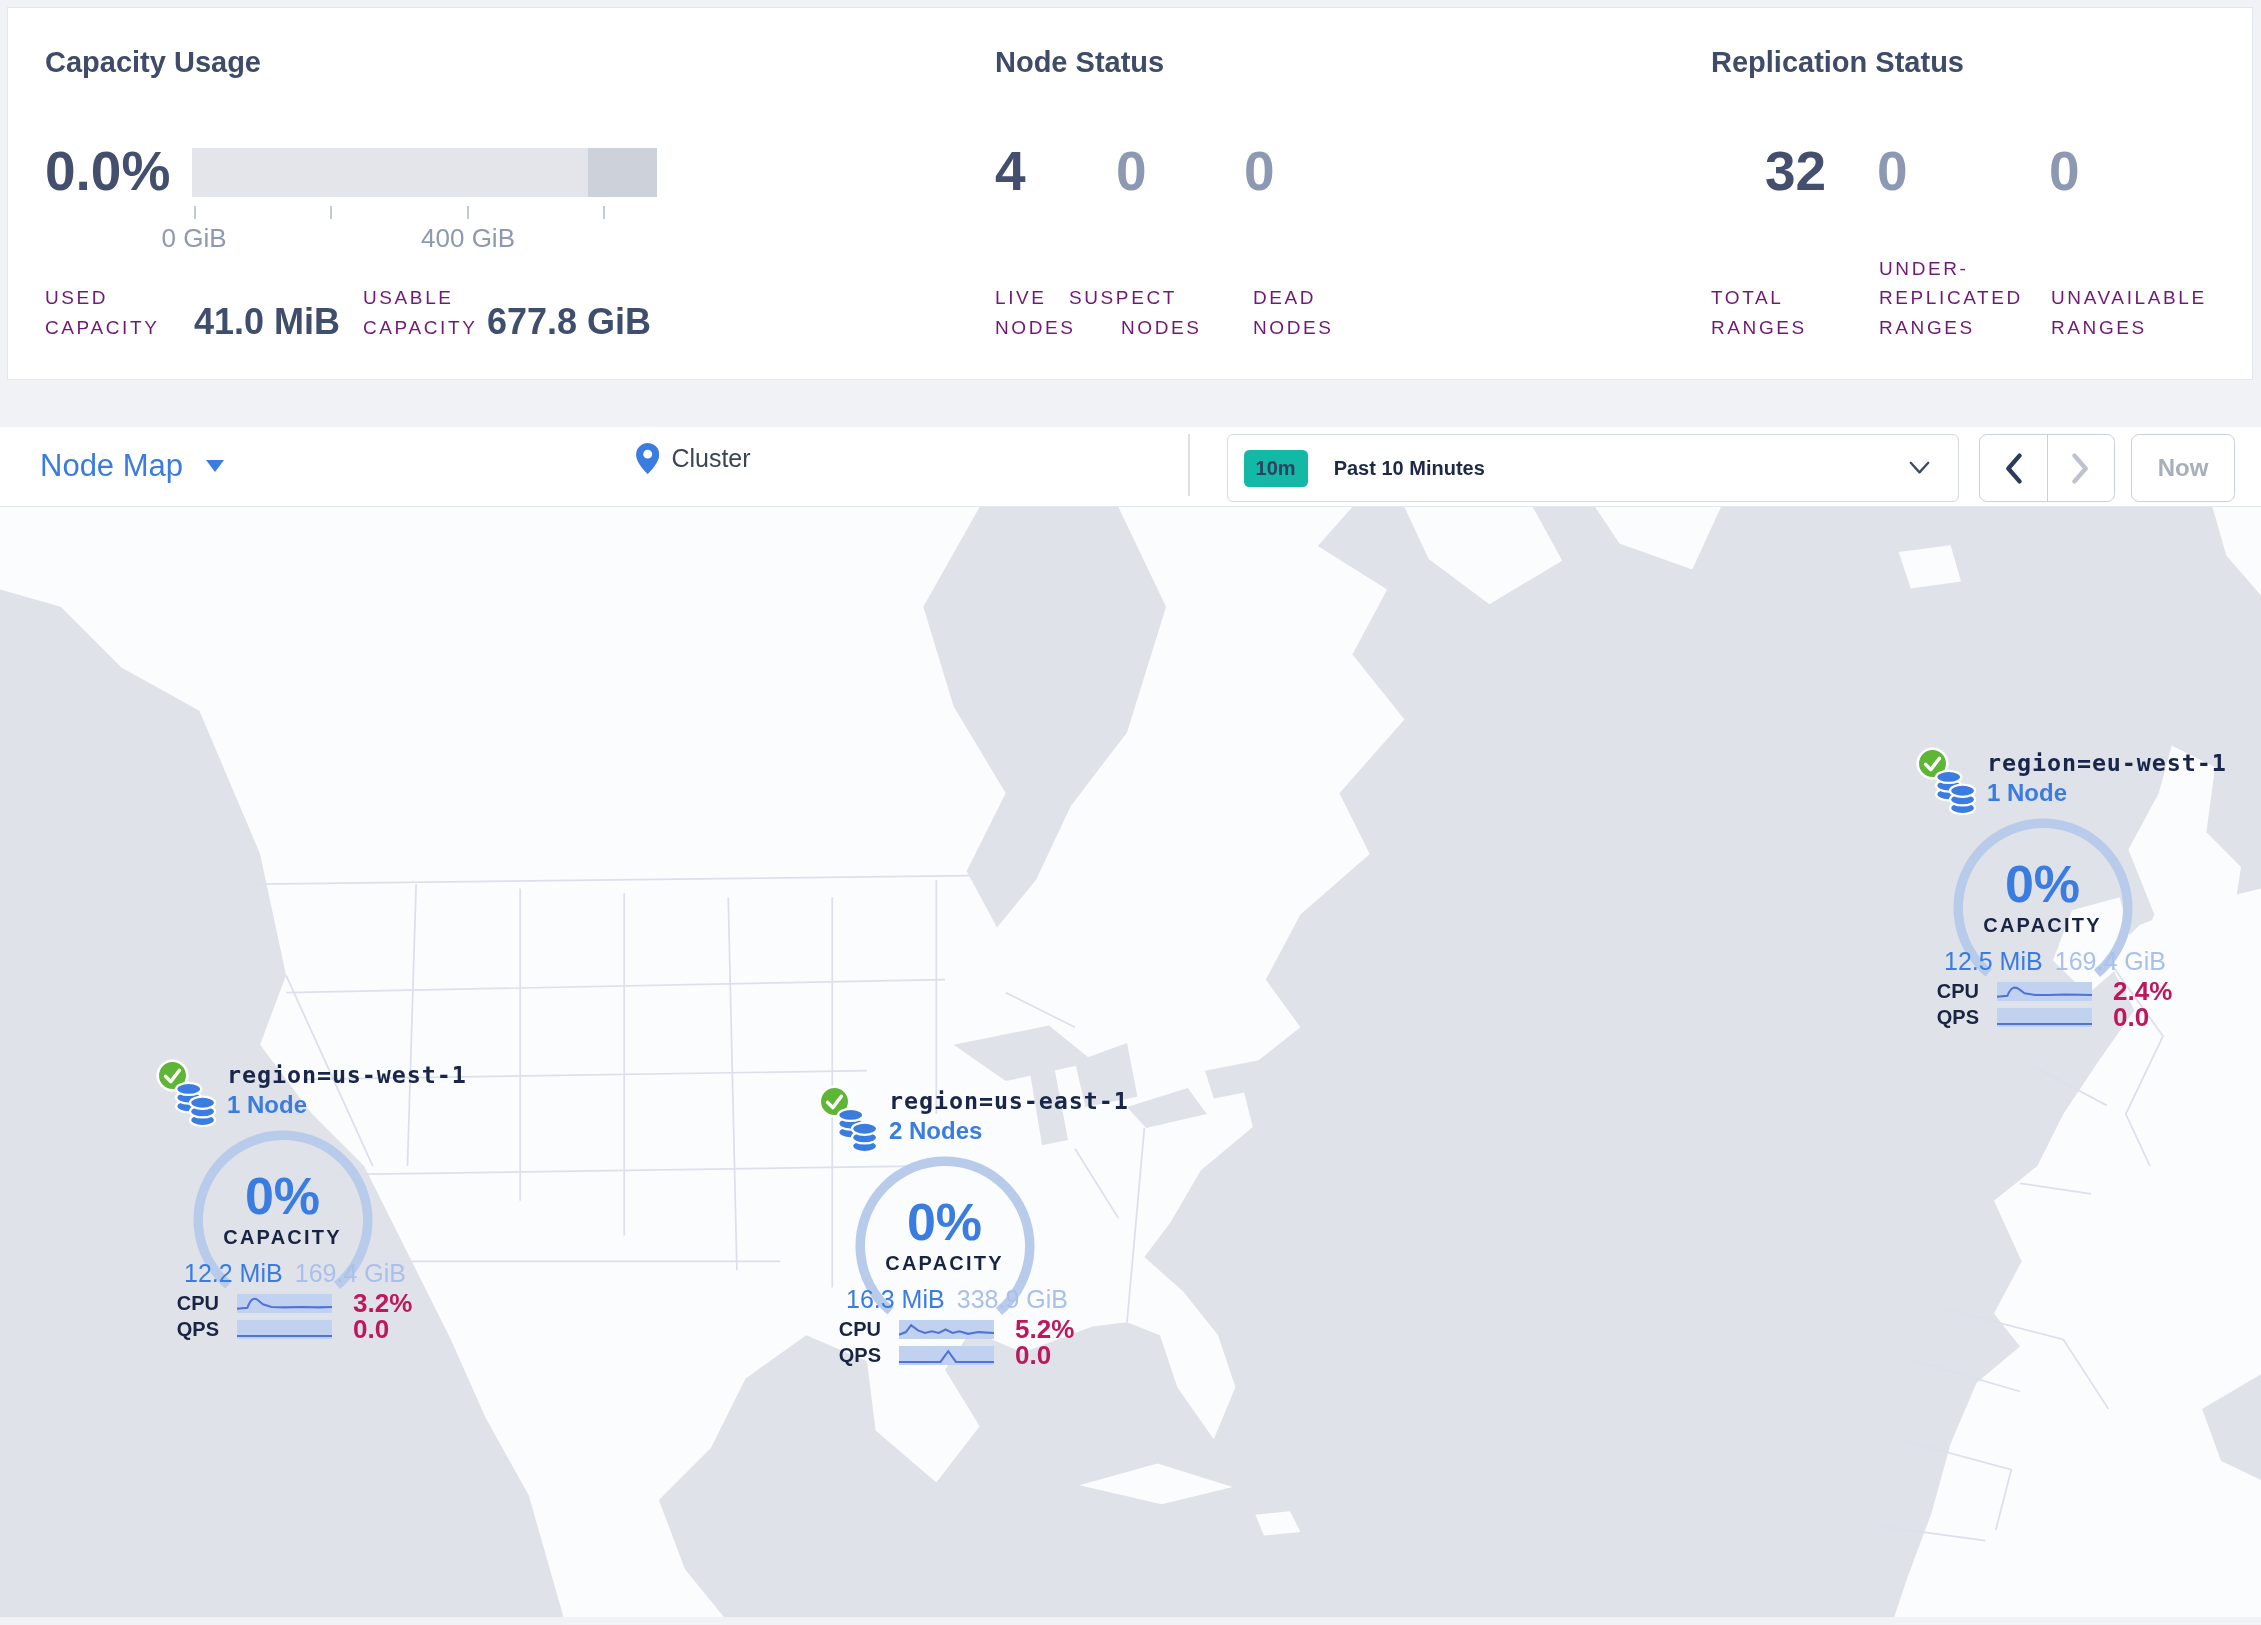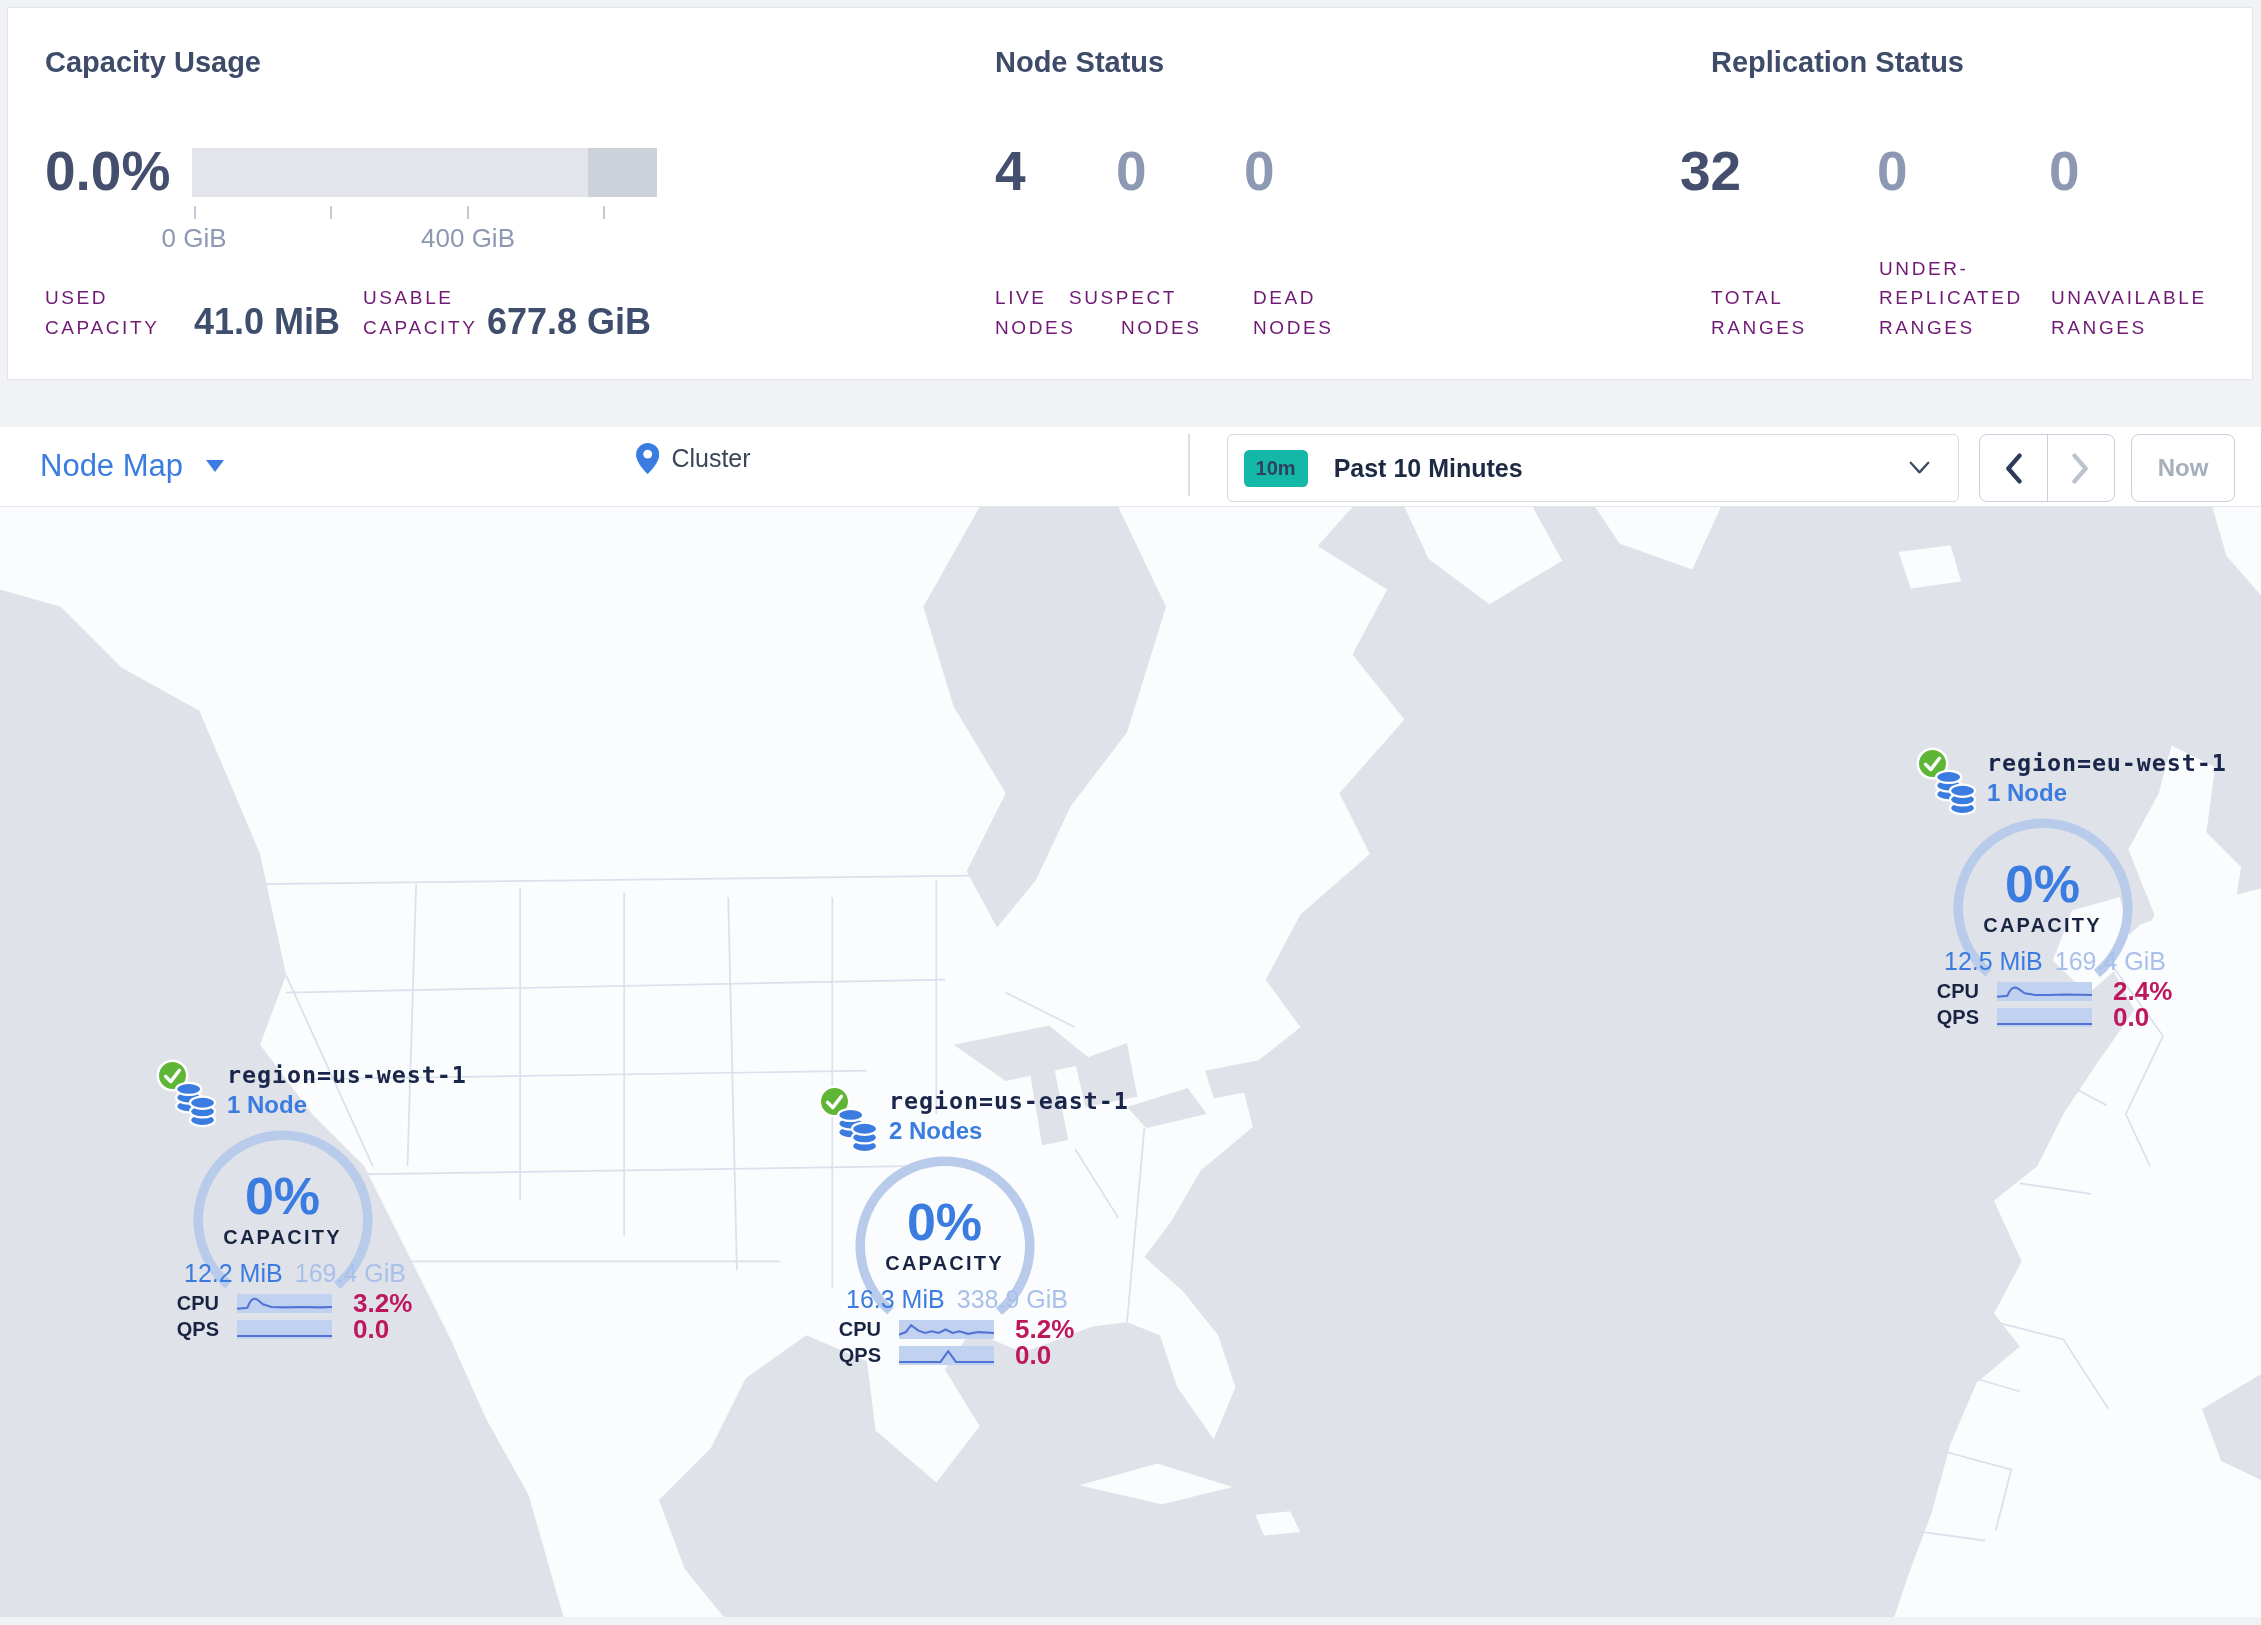--- a/index.html
+++ b/index.html
@@ -21,21 +21,21 @@
   
   .toolbar{position:absolute;left:0;top:427px;width:2261px;height:80px;background:#fff;border-bottom:0.9px solid #e3e6ec;box-sizing:border-box;}
   .viewsel{position:absolute;left:40px;top:21px;display:flex;align-items:center;gap:22.5px;cursor:pointer;}
   .viewsel .lbl{font-size:31px;color:#3a7ce0;}
   .caret-down{width:0;height:0;border-left:9.5px solid transparent;border-right:9.5px solid transparent;border-top:12px solid #3a7ce0;}
   .breadcrumb{position:absolute;left:636px;top:15.6px;display:flex;align-items:center;gap:12px;}
   .breadcrumb .lbl{font-size:25px;color:#3b4557;}
   .tb-divider{position:absolute;left:1188px;top:7px;width:1.7px;height:62px;background:#dcdfe7;}
   .timebox{position:absolute;left:1227px;top:7px;width:732px;height:68px;border:1.7px solid #d5d9e2;border-radius:6px;box-sizing:border-box;background:#fff;display:flex;align-items:center;cursor:pointer;}
   .timebadge{margin-left:15.6px;background:#14b8a6;border-radius:5.2px;padding:7px 12px;font-size:20px;font-weight:bold;color:#30405f;}
-  .timelabel{margin-left:26px;font-size:25px;font-weight:bold;color:#1e2a44;}
+  .timelabel{margin-left:26px;font-size:20px;font-weight:bold;color:#1e2a44;}
   .time-caret{position:absolute;right:28px;top:26px;}
   .arrowbox{position:absolute;left:1979px;top:7px;width:136px;height:68px;border:1.7px solid #c9cfdd;border-radius:7.8px;box-sizing:border-box;display:flex;}
   .arrowbox .cell{flex:1;display:flex;align-items:center;justify-content:center;cursor:pointer;}
   .arrowbox .cell:first-child{border-right:1.7px solid #c9cfdd;}
   .nowbtn{position:absolute;left:2131px;top:7px;width:104px;height:68px;border:1.7px solid #c9cfdd;border-radius:7.8px;box-sizing:border-box;display:flex;align-items:center;justify-content:center;font-size:24px;font-weight:bold;color:#a7aebc;cursor:pointer;background:#fff;}
 
   
   .map{position:absolute;left:0;top:507px;width:2261px;height:1110px;background:#fbfcfe;}
   .map svg{display:block;}
 
@@ -92,21 +92,21 @@
       <div class="cap-label" style="left:987px;top:279px;">LIVE</div>
       <div class="cap-label" style="left:987px;top:309px;">NODES</div>
       <div class="cap-label" style="left:1061px;top:279px;">SUSPECT</div>
       <div class="cap-label" style="left:1113px;top:309px;">NODES</div>
       <div class="cap-label" style="left:1245px;top:279px;">DEAD</div>
       <div class="cap-label" style="left:1245px;top:309px;">NODES</div>
     </div>
 
     <div>
       <div class="panel-title" style="left:1703px;top:38px;">Replication Status</div>
-      <div class="big-num" style="left:1672px;">32</div>
+      <div class="big-num" style="left:1757px;">32</div>
       <div class="big-num muted" style="left:1869px;">0</div>
       <div class="big-num muted" style="left:2041px;">0</div>
       <div class="cap-label" style="left:1703px;top:279px;">TOTAL</div>
       <div class="cap-label" style="left:1703px;top:309px;">RANGES</div>
       <div class="cap-label" style="left:1871px;top:250px;">UNDER-</div>
       <div class="cap-label" style="left:1871px;top:279px;">REPLICATED</div>
       <div class="cap-label" style="left:1871px;top:309px;">RANGES</div>
       <div class="cap-label" style="left:2043px;top:279px;">UNAVAILABLE</div>
       <div class="cap-label" style="left:2043px;top:309px;">RANGES</div>
     </div>

